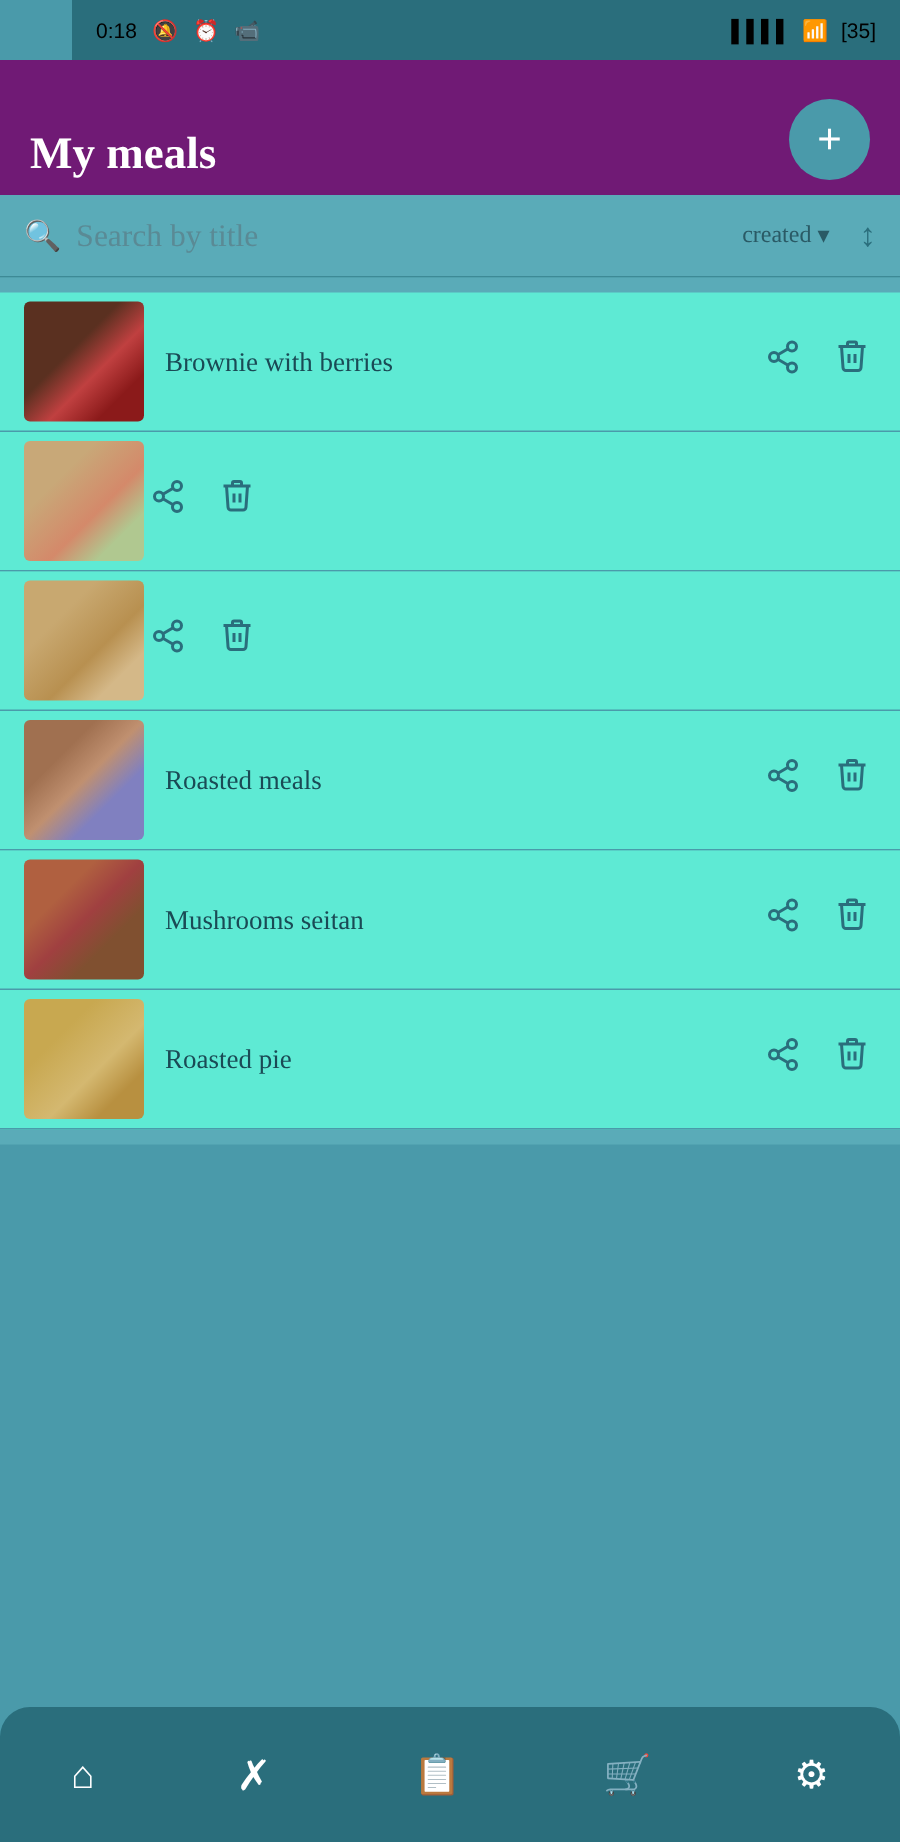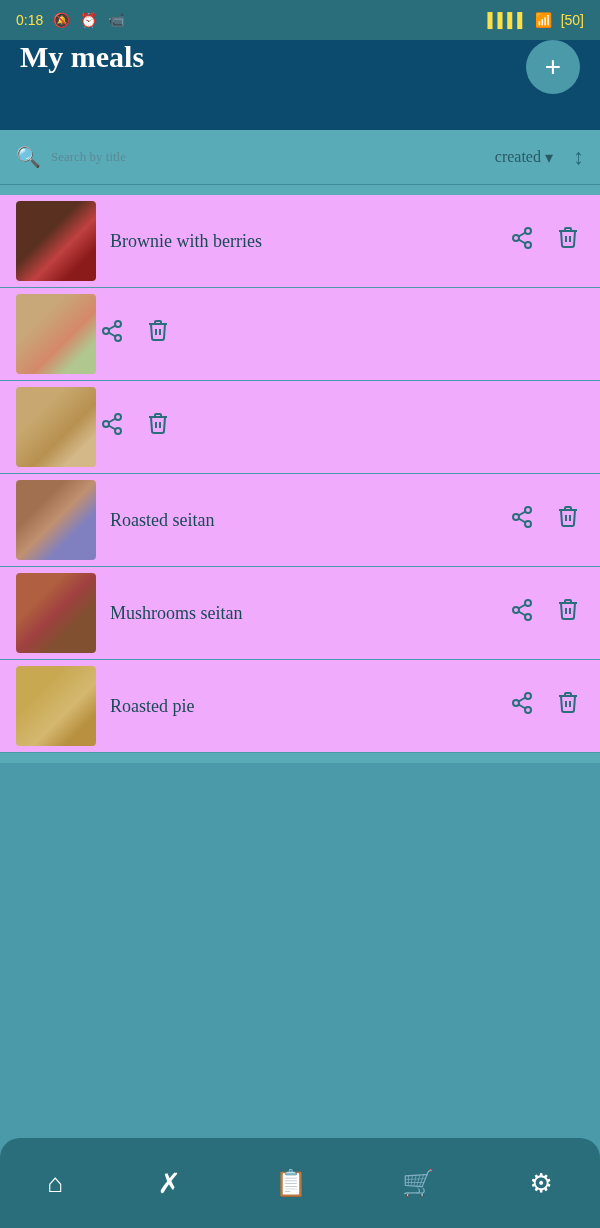--- a/index.html
+++ b/index.html
@@ -14,34 +14,35 @@
     }
 
     
     .status-bar {
       background-color: #2a6e7c;
       height: 40px;
       display: flex;
       align-items: center;
       justify-content: space-between;
       padding: 0 16px;
-      color: #fde047;
+      color: #000000;
       font-size: 14px;
       font-family: sans-serif;
+      margin-left: 48px;
     }
 
     .status-left { display: flex; align-items: center; gap: 10px; }
     .status-right { display: flex; align-items: center; gap: 8px; }
 
     
     .header {
-      background-color: #0c4a6e;
+      background-color: #701a75;
       height: 90px;
       display: flex;
-      align-items: flex-start;
+      align-items: flex-end;
       justify-content: space-between;
       padding: 0 20px 10px 20px;
       gap: 36px;
     }
 
     .header-title {
       color: white;
       font-size: 30px;
       font-family: 'Georgia', serif;
     }
@@ -73,21 +74,21 @@
     .search-icon-wrap {
       color: #2a6e7c;
       font-size: 20px;
     }
 
     .search-input {
       flex: 1;
       background: transparent;
       border: none;
       outline: none;
-      font-size: 13px;
+      font-size: 21px;
       color: #000000;
       font-family: 'Georgia', serif;
     }
 
     .search-input::placeholder { color: #5a8a95; }
 
     .sort-label {
       color: #2a5a65;
       font-size: 16px;
       display: flex;
@@ -107,21 +108,21 @@
     .meal-list {
       background-color: #5aabb8;
       padding: 10px 0;
     }
 
     .meal-item {
       display: flex;
       align-items: center;
       padding: 6px 16px;
       border-bottom: 1px solid #4a9aaa;
-      background-color: #f0abfc;
+      background-color: #5eead4;
       min-height: 88px;
     }
 
     .meal-thumb {
       width: 80px;
       height: 80px;
       border-radius: 4px;
       object-fit: cover;
       flex-shrink: 0;
       background-color: #3d8a96;
@@ -191,21 +192,21 @@
   <div class="status-left">
     <span>0:18</span>
     <span>🔕</span>
     <span>⏰</span>
     <span>📹</span>
   </div>
   <div class="status-right">
     <span>▌▌▌▌</span>
     <span>📶</span>
     <span>
-      [<span>50</span>]
+      [<span>35</span>]
     </span>
   </div>
 </div>
 
 <div class="header">
   <h1 class="header-title">My meals</h1>
   <button class="add-button">+</button>
 </div>
 
 <div class="search-container">
@@ -284,21 +285,21 @@
             <path d="M19 6l-1 14a2 2 0 0 1-2 2H8a2 2 0 0 1-2-2L5 6"></path>
             <path d="M10 11v6"></path>
             <path d="M14 11v6"></path>
             <path d="M9 6V4a1 1 0 0 1 1-1h4a1 1 0 0 1 1 1v2"></path>
           </svg>
         </button>
       </div>
     </div>
     <div class="meal-item">
       <div class="meal-thumb thumb-seitan"></div>
-      <span class="meal-name">Roasted seitan</span>
+      <span class="meal-name">Roasted meals</span>
       <div class="meal-actions">
         <button class="action-btn">
           <svg width="24" height="24" viewBox="0 0 24 24" fill="none" stroke="#2a6e7c" stroke-width="2">
             <circle cx="18" cy="5" r="3"></circle>
             <circle cx="6" cy="12" r="3"></circle>
             <circle cx="18" cy="19" r="3"></circle>
             <line x1="8.59" y1="13.51" x2="15.42" y2="17.49"></line>
             <line x1="15.41" y1="6.51" x2="8.59" y2="10.49"></line>
           </svg>
         </button>

